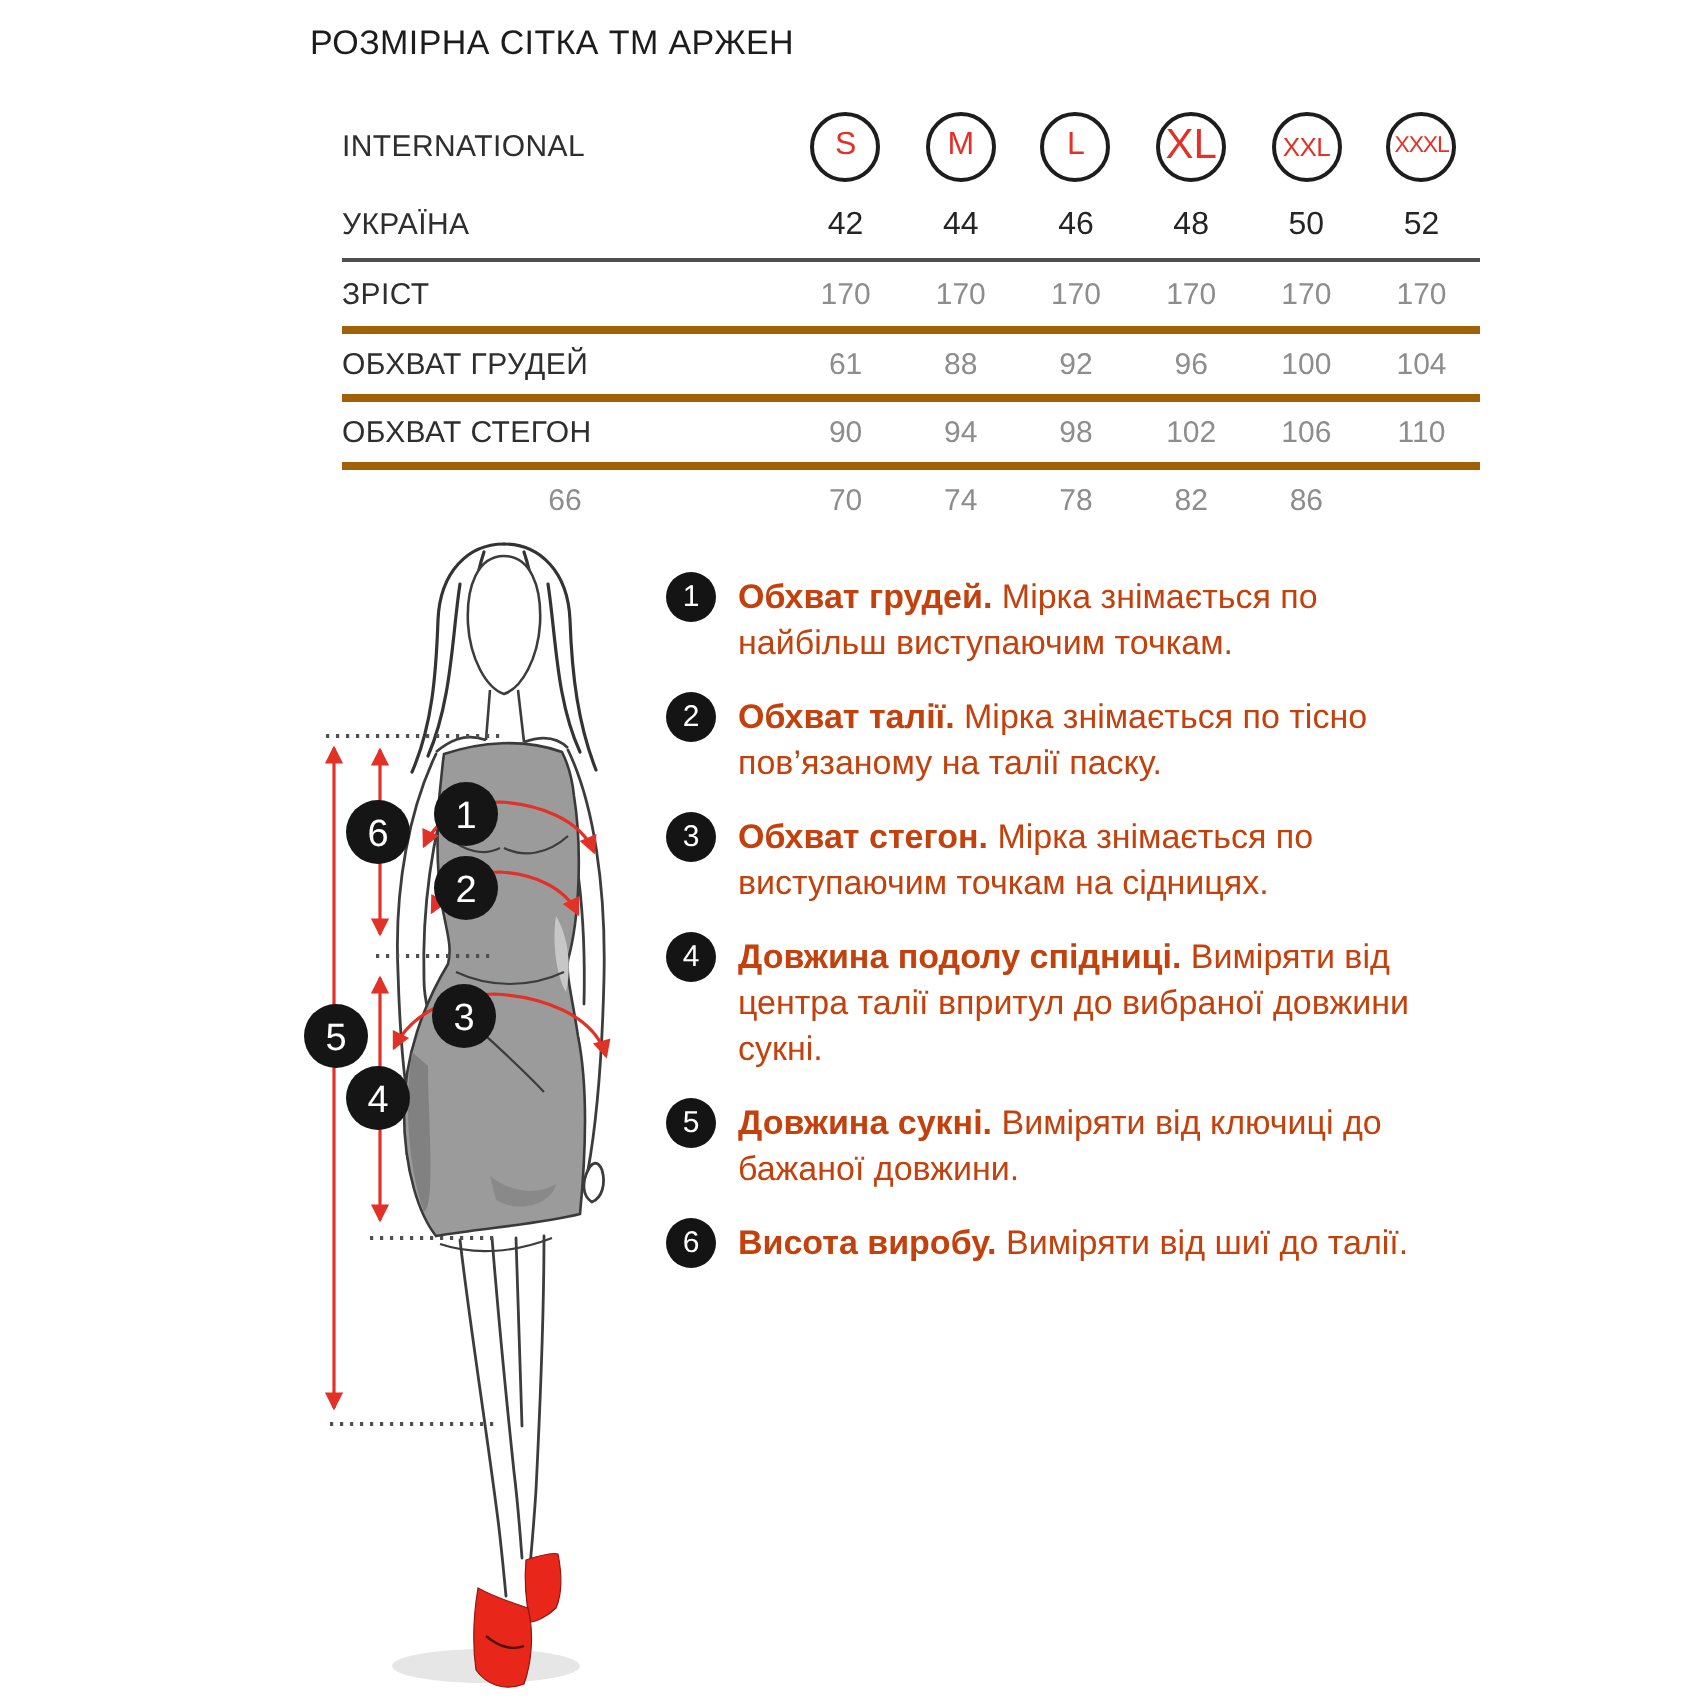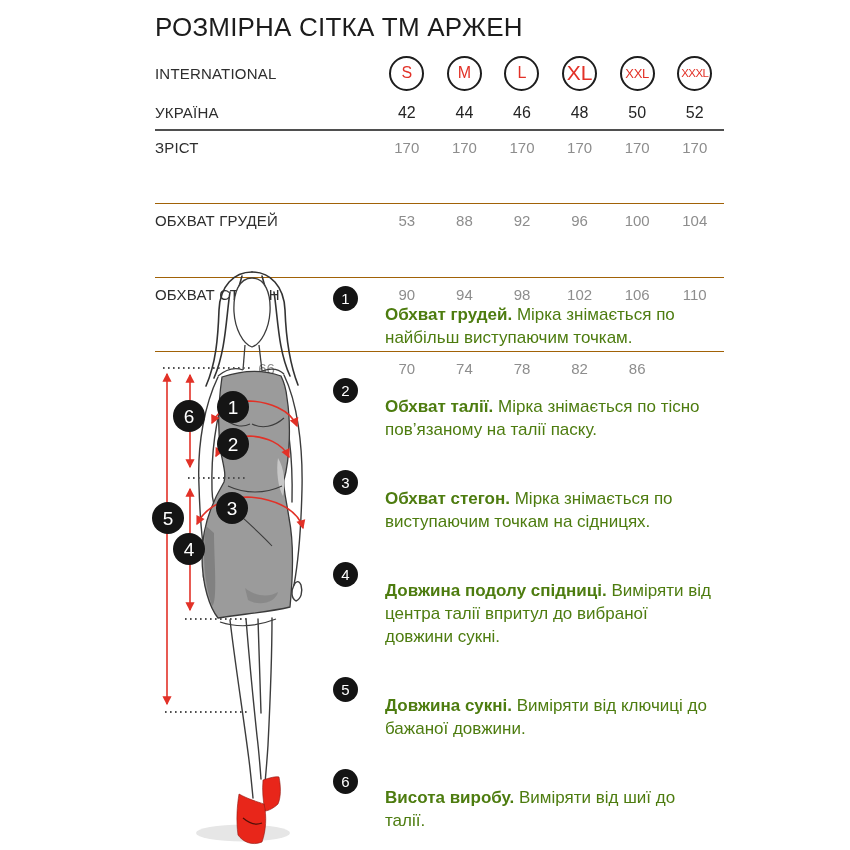--- a/index.html
+++ b/index.html
@@ -1,49 +1,49 @@
 <!DOCTYPE html>
 <html><head>
 <meta charset="utf-8">
 <style>
   * { box-sizing: border-box; }
   html,body { margin:0; padding:0; background:#fff; }
   body { width:850px; height:850px; font-family:"Liberation Sans", sans-serif; }
   .page { position:relative; width:850px; height:850px; background:#fff; overflow:hidden; }
 
   .title { position:absolute; left:155px; top:12px; margin:0;
-           font-size:26px; font-weight:500; color:#1c1c1c; letter-spacing:.2px; }
+           font-size:17px; font-weight:500; color:#1c1c1c; letter-spacing:.2px; }
 
   
-  .size-table { position:absolute; left:155px; top:50px; width:569px; }
+  .size-table { position:absolute; left:171px; top:50px; width:569px; }
   .trow { display:grid; grid-template-columns:223px repeat(6,57.6px); align-items:center; }
   .trow .lab { font-size:15px; font-weight:500; color:#2e2e2e; letter-spacing:.2px; }
   .cellv { text-align:center; }
   .row-int { height:46px; }
   .size-badge { width:35px; height:35px; border:2px solid #1d1d1d; border-radius:50%;
                 display:flex; align-items:center; justify-content:center; margin:0 auto;
                 color:#e23127; font-weight:500; white-space:nowrap; }
   .size-badge.s1 { font-size:16px; }
   .size-badge.s2 { font-size:21px; }
   .size-badge.s3 { font-size:13px; letter-spacing:-.3px; }
   .size-badge.s4 { font-size:11.5px; letter-spacing:-.6px; }
   .row-ua { height:33px; }
   .row-ua .cellv { font-size:16px; font-weight:500; color:#242424; }
   .drow { height:34px; }
   .drow .cellv { font-size:15px; color:#8d8d8d; }
   .drow.first { border-top:2px solid #4f4f4f; }
-  .drow + .drow { border-top:1px solid #a16207;margin-top:40px; }
+  .drow + .drow { border-top:4px solid #a16207; }
 
   
   .legend { position:absolute; left:333px; top:287px; width:395px; }
   .legend-item { display:flex; gap:11px; margin-bottom:14px; }
   .lnum { flex:0 0 25px; width:25px; height:25px; border-radius:50%; background:#141414;
           color:#fff; display:flex; align-items:center; justify-content:center;
           font-size:15px; margin-top:-1px; }
-  .ltext { margin:16px; font-size:17px; line-height:23px; color:#4d7c0f; width:356px; }
+  .ltext { margin:0; font-size:17px; line-height:23px; color:#c2410c; width:356px; }
   .ltext b { font-weight:700; }
 
   
   .figure-svg { position:absolute; left:150px; top:258px; }
 </style>
 </head>
 <body>
 
 <div class="page">
 
@@ -86,21 +86,21 @@
           <div class="lab">ЗРІСТ</div>
           <div class="cellv">170</div>
           <div class="cellv">170</div>
           <div class="cellv">170</div>
           <div class="cellv">170</div>
           <div class="cellv">170</div>
           <div class="cellv">170</div>
         </div>
         <div class="trow drow">
           <div class="lab">ОБХВАТ ГРУДЕЙ</div>
-          <div class="cellv">53</div>
+          <div class="cellv">61</div>
           <div class="cellv">88</div>
           <div class="cellv">92</div>
           <div class="cellv">96</div>
           <div class="cellv">100</div>
           <div class="cellv">104</div>
         </div>
         <div class="trow drow">
           <div class="lab">ОБХВАТ СТЕГОН</div>
           <div class="cellv">90</div>
           <div class="cellv">94</div>

